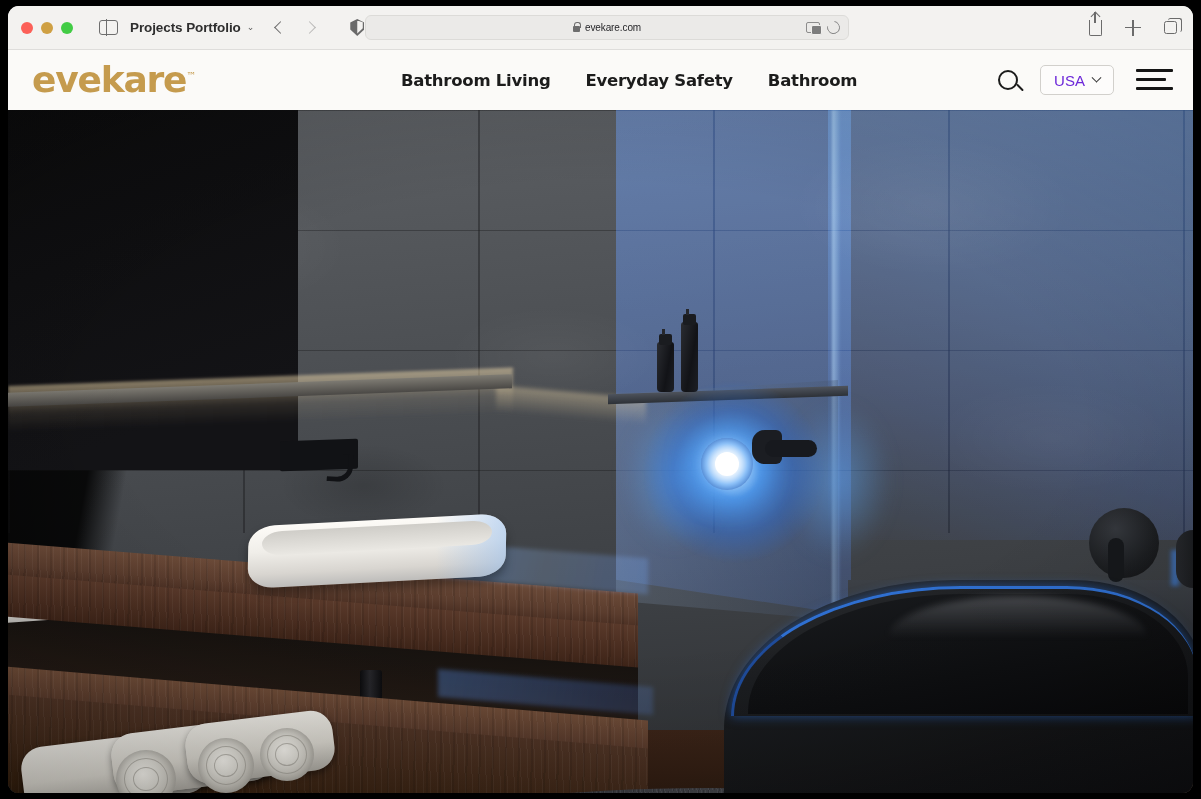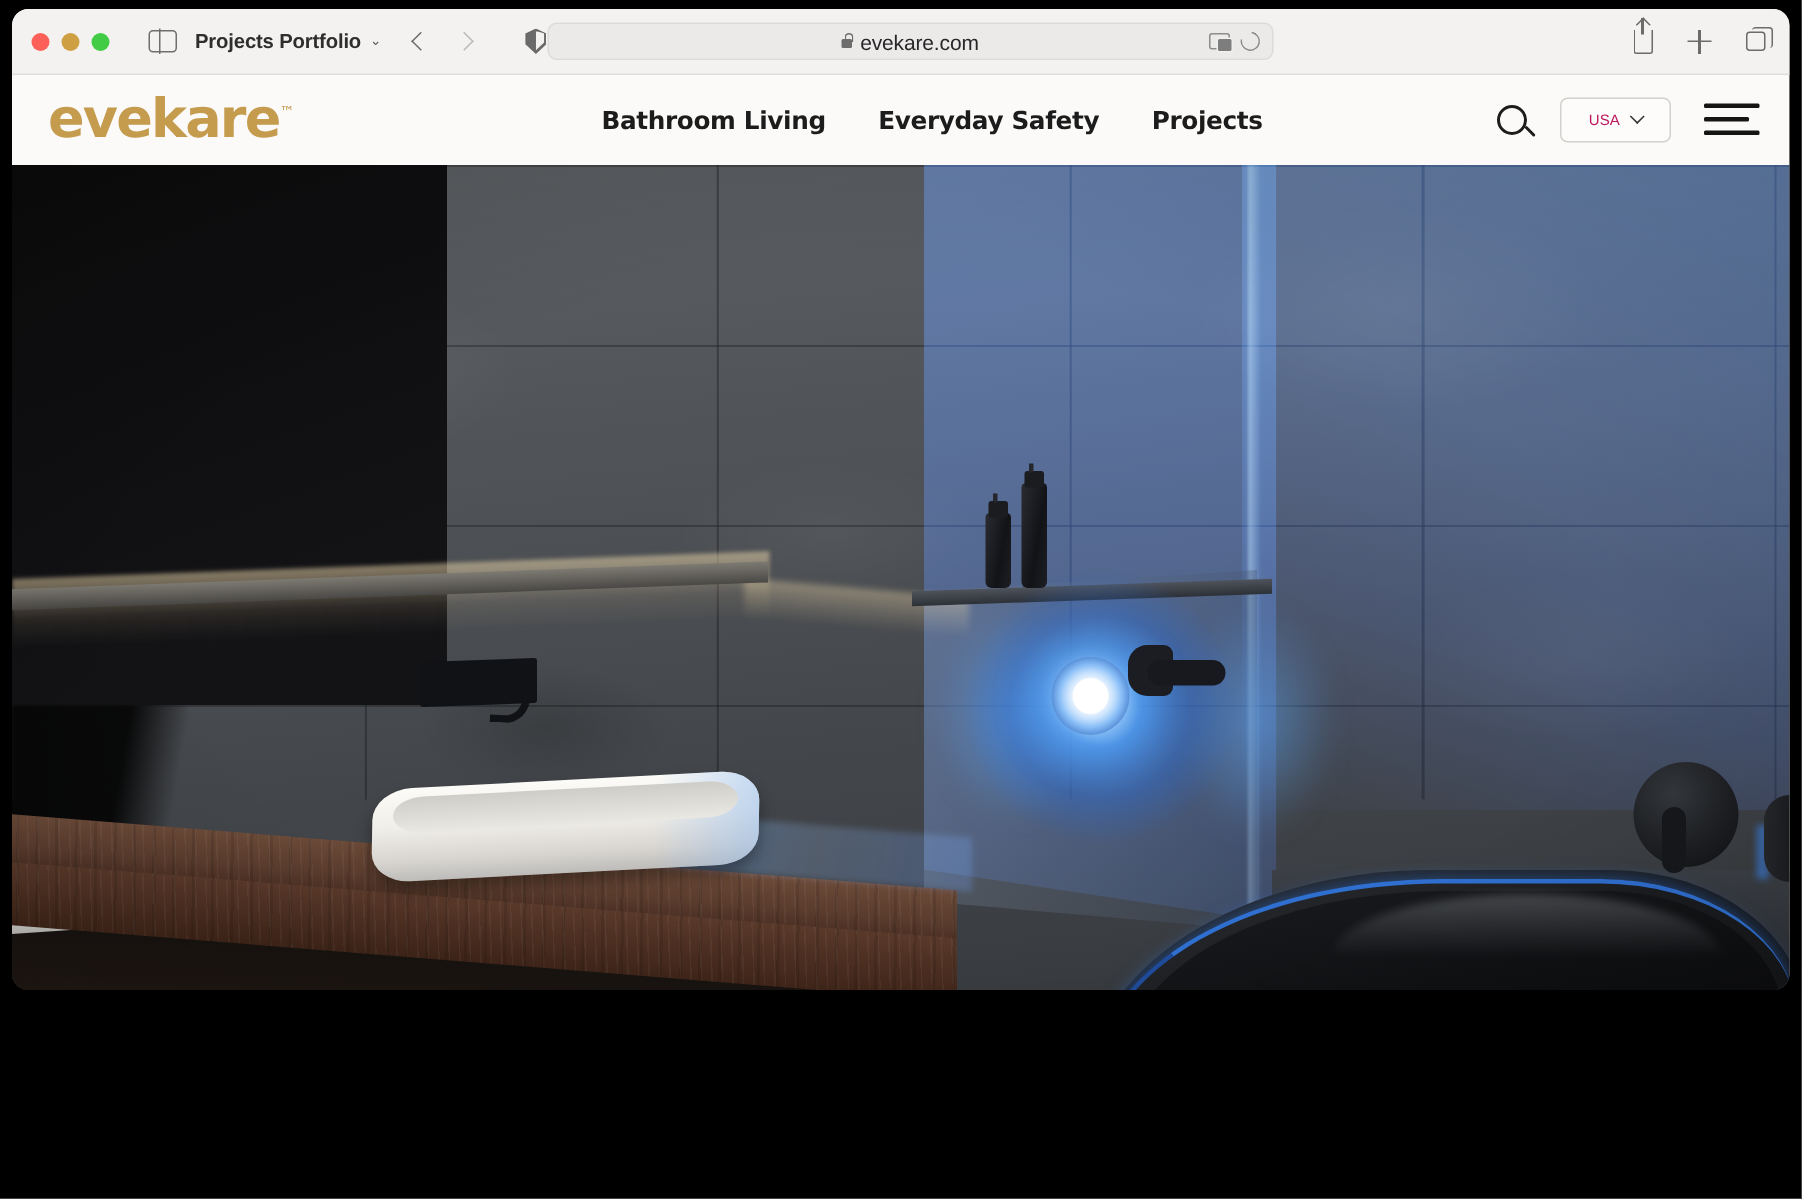--- a/index.html
+++ b/index.html
@@ -11,21 +11,21 @@
     font-family: "Liberation Sans", sans-serif;
     overflow: hidden;
   }
 
   
   .browser-window {
     position: absolute;
     left: 8px;
     top: 6px;
     width: 1185px;
-    height: 654px;
+    height: 787px;
     border-radius: 11px;
     overflow: hidden;
     background: #f2f1ef;
     box-shadow: 0 3px 22px rgba(0,0,0,0.55);
   }
 
   
   .toolbar {
     position: relative;
     height: 44px;
@@ -130,21 +130,21 @@
   .lock-icon::before {
     content: "";
     position: absolute;
     left: 1.3px; top: -4px;
     width: 4.4px; height: 5px;
     border: 1.3px solid #6d6d6d;
     border-bottom: none;
     border-radius: 3px 3px 0 0;
   }
   .url-text {
-    font-size: 14px;
+    font-size: 10px;
     color: #27272a;
     letter-spacing: -0.1px;
   }
   .url-right {
     position: absolute;
     right: 8px;
     display: flex;
     align-items: center;
     gap: 7px;
   }
@@ -311,22 +311,22 @@
     border: 1px solid #d2d0cc;
     border-radius: 5px;
     background: #fdfcfb;
     display: flex;
     align-items: center;
     justify-content: center;
     gap: 8px;
     cursor: pointer;
   }
   .region-label {
-    font-size: 10px;
-    color: #be185d;
+    font-size: 15px;
+    color: #6d28d9;
     font-weight: 500;
   }
   .region-caret {
     width: 7px; height: 7px;
     border-right: 1.6px solid #333;
     border-bottom: 1.6px solid #333;
     transform: rotate(45deg) translate(-2px,-2px);
   }
   .burger {
     width: 37px;
@@ -842,21 +842,21 @@
   <div class="page">
 
     <div class="site-header">
       <div class="logo">
         <span>evekare</span><span class="logo-tm">™</span>
       </div>
 
       <nav class="site-nav">
         <span class="nav-link">Bathroom Living</span>
         <span class="nav-link">Everyday Safety</span>
-        <span class="nav-link">Projects</span>
+        <span class="nav-link">Bathroom</span>
       </nav>
 
       <div class="header-right">
         <div class="search-icon"></div>
         <div class="region-select">
           <span class="region-label">USA</span>
           <span class="region-caret"></span>
         </div>
         <div class="burger">
           <span></span>

